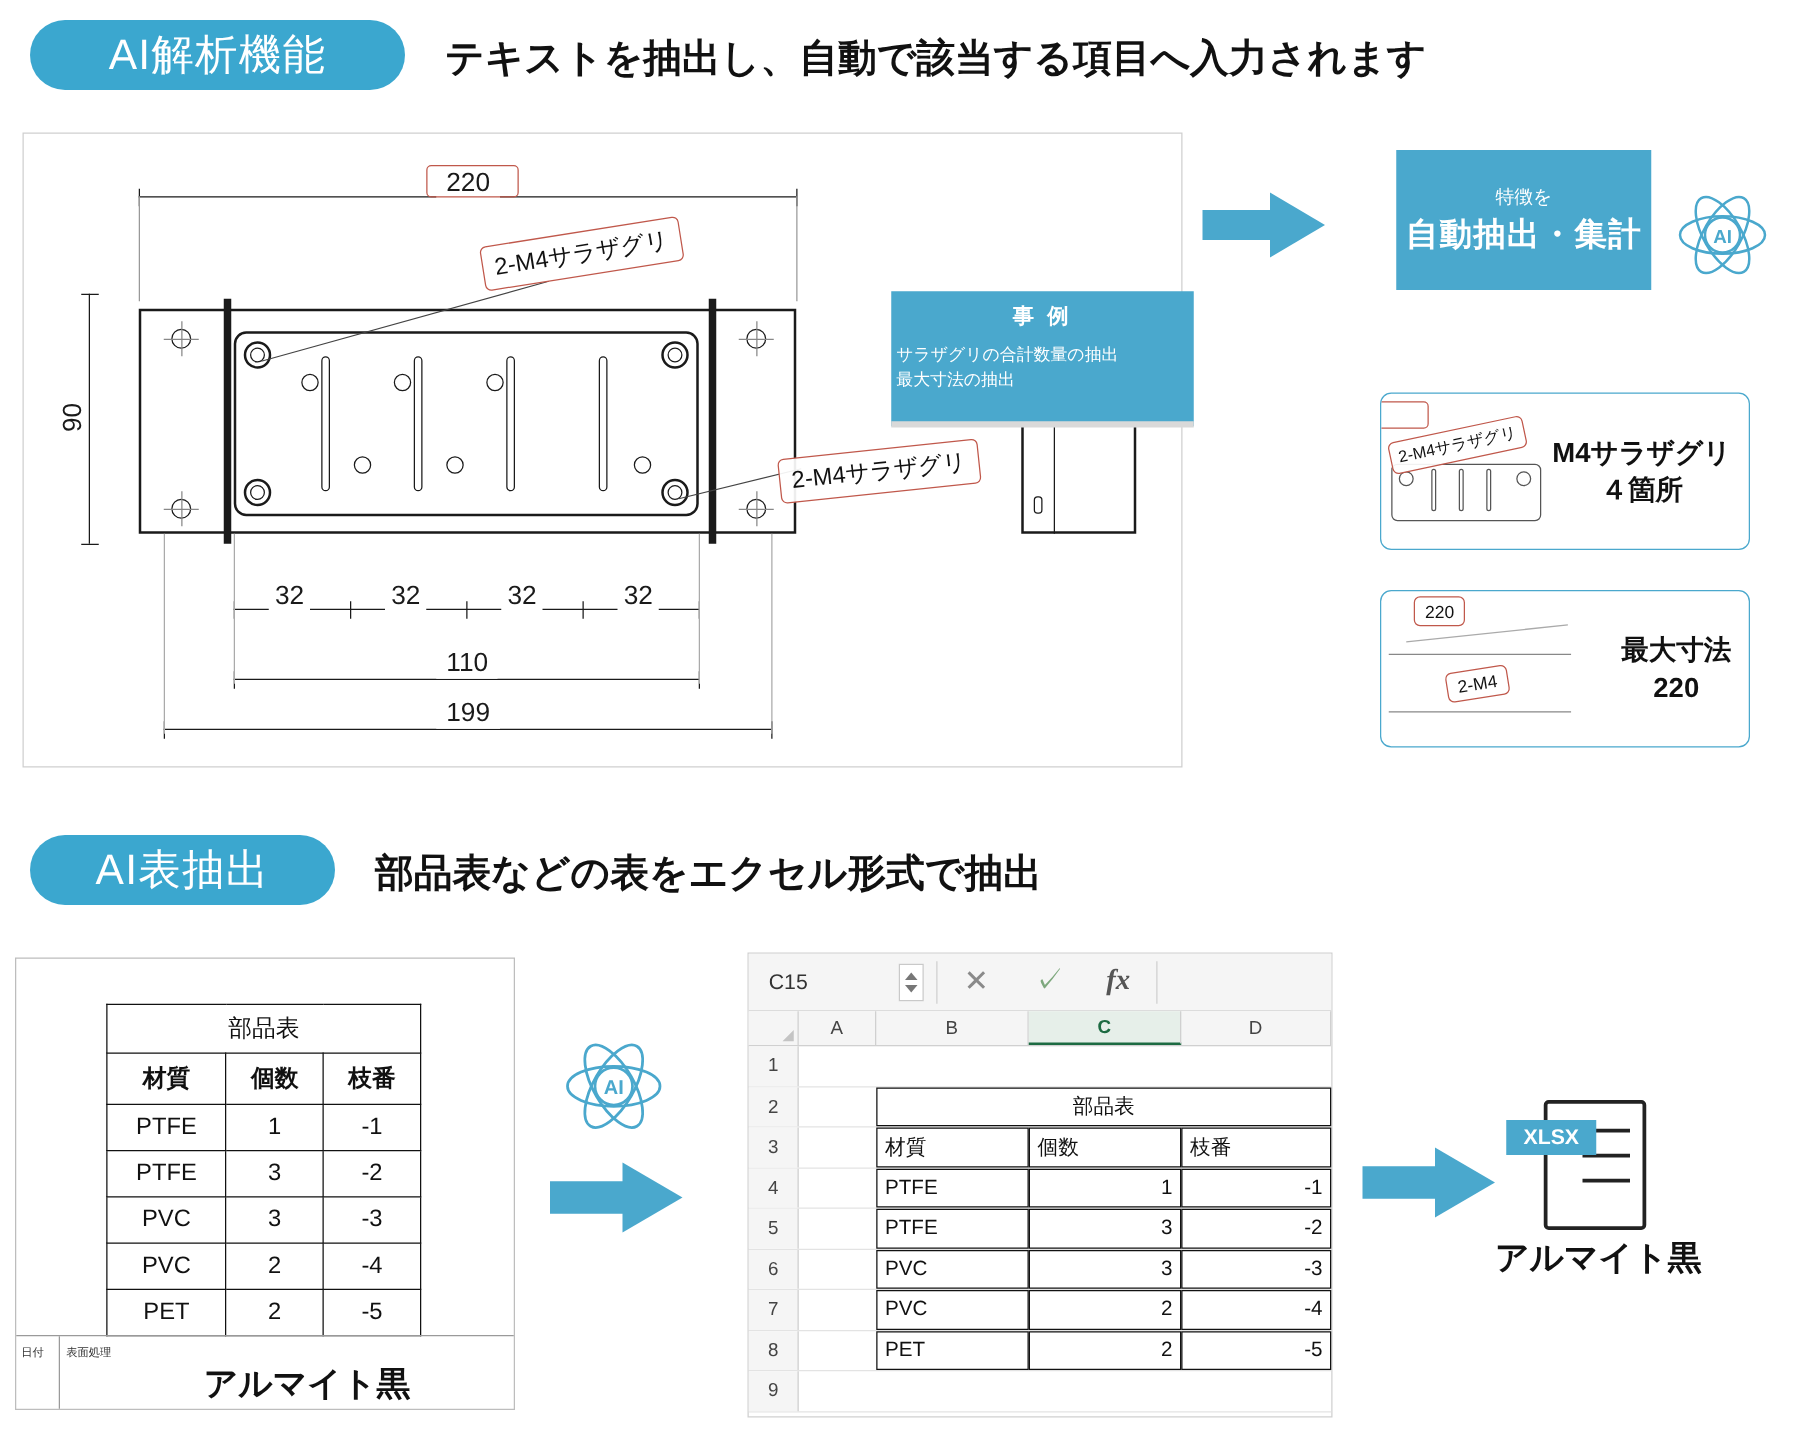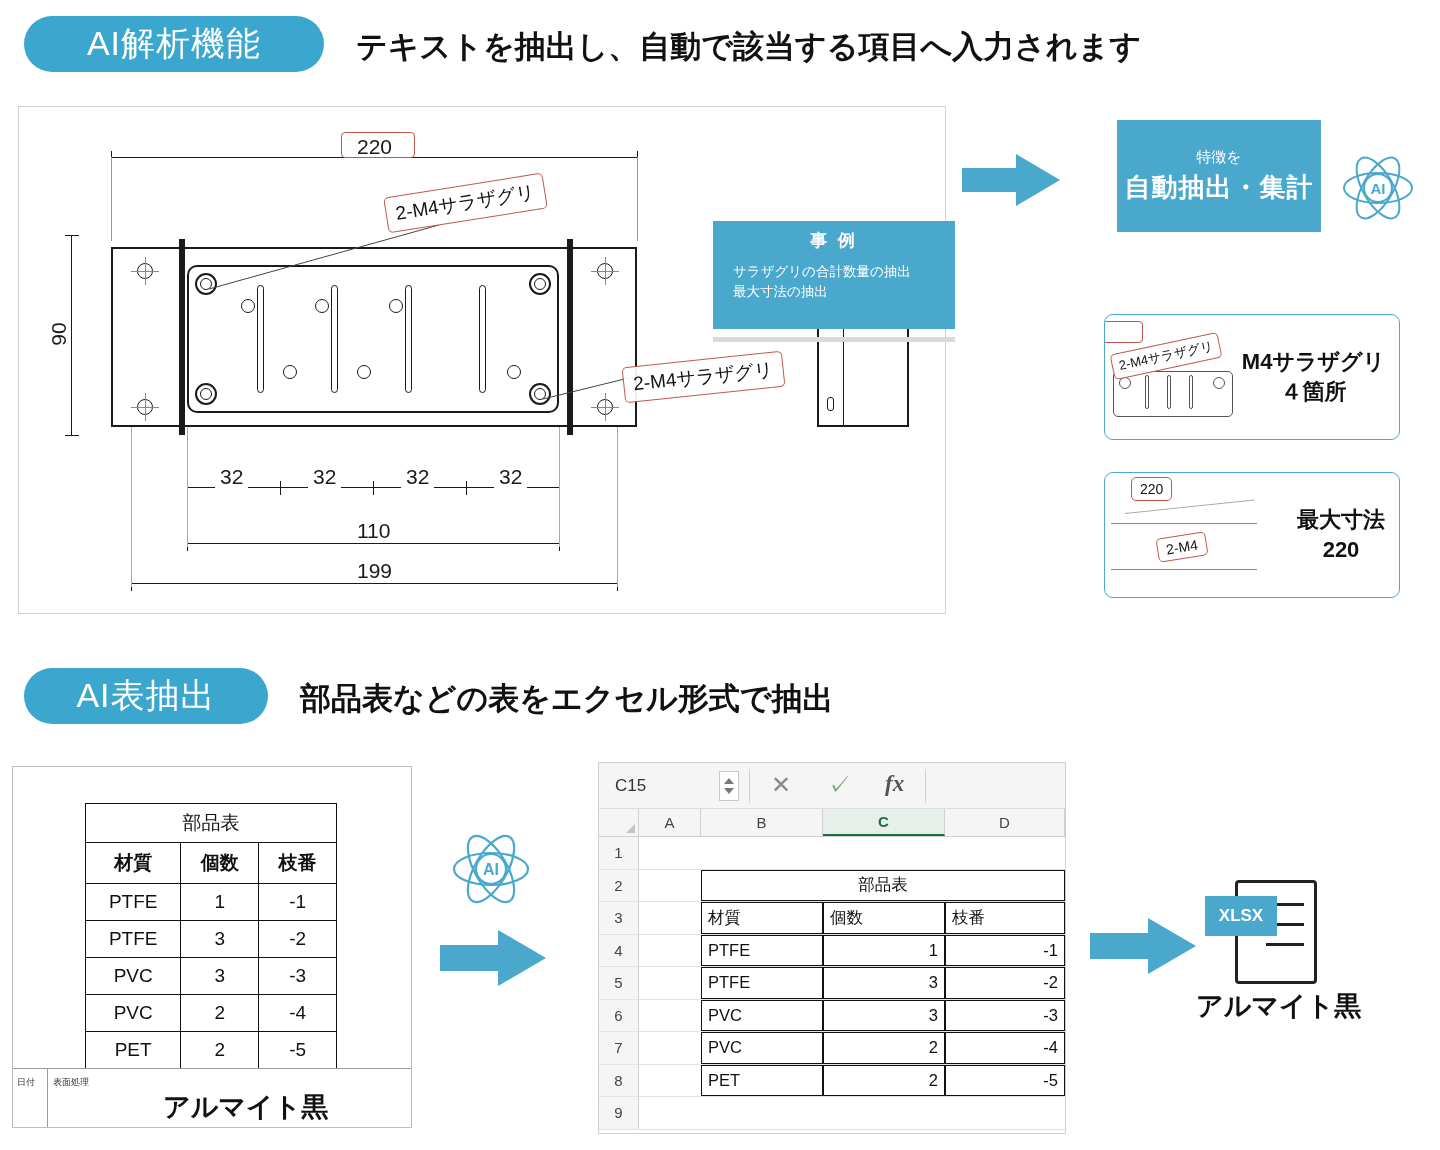--- a/index.html
+++ b/index.html
@@ -50,22 +50,22 @@
     border-radius: 5px;
     color: #111;
     font-size: 19px;
     padding: 4px 9px;
     background: rgba(255,255,255,0.92);
     white-space: nowrap;
   }
 
   
   #example-box {
-    position: absolute; left: 694px; top: 114px; width: 242px; height: 108px;
-    background: #4aa8cd; color: #fff; padding: 8px 20px;
+    position: absolute; left: 694px; top: 126px; width: 242px; height: 108px;
+    background: #4aa8cd; color: #fff; padding: 8px 4px;
   }
   #example-box .eb-title { text-align: center; font-size: 17px; font-weight: bold; letter-spacing: 3px; margin-bottom: 10px;}
   #example-box .eb-line { font-size: 13.5px; line-height: 1.5; }
   #example-underline { position: absolute; left: 694px; top: 230px; width: 242px; height: 5px; background: #d9d9d9; }
 
   
   #auto-box {
     position: absolute; left: 1117px; top: 120px; width: 204px; height: 112px;
     background: #4aa8cd; color: #fff; text-align: center;
     display: flex; flex-direction: column; align-items: center; justify-content: center;
@@ -145,21 +145,21 @@
   .cell { display: flex; align-items: center; font-size: 16.5px; color: #111; padding: 0 6px; }
   .cell.bordered { border: 1px solid #111; }
   .cell.right { justify-content: flex-end; }
   .cell.center { justify-content: center; }
 
   
   .ai-icon { position: absolute; }
 
   #excel-format-label { position: absolute; left: 1196px; top: 988px; font-size: 27px; font-weight: bold; color: #111; white-space: nowrap;}
   #xlsx-doc { position: absolute; left: 1235px; top: 880px; width: 82px; height: 104px; border: 3px solid #222; border-radius: 4px; background: #fff;}
-  #xlsx-badge { position: absolute; left: 1205px; top: 896px; width: 72px; height: 40px; background: #4aa8cd; color: #fff; font-size: 17px; font-weight: bold; display:flex; align-items:center; justify-content:center;}
+  #xlsx-badge { position: absolute; left: 1205px; top: 896px; width: 72px; height: 28px; background: #4aa8cd; color: #fff; font-size: 17px; font-weight: bold; display:flex; align-items:center; justify-content:center;}
   .doc-line { position: absolute; background: #222; height: 3px; right: 10px; }
 </style>
 </head>
 <body>
 
 <div class="page">
 
   <div class="pill" id="sec1-pill">
     <span>AI解析機能</span>
   </div>

